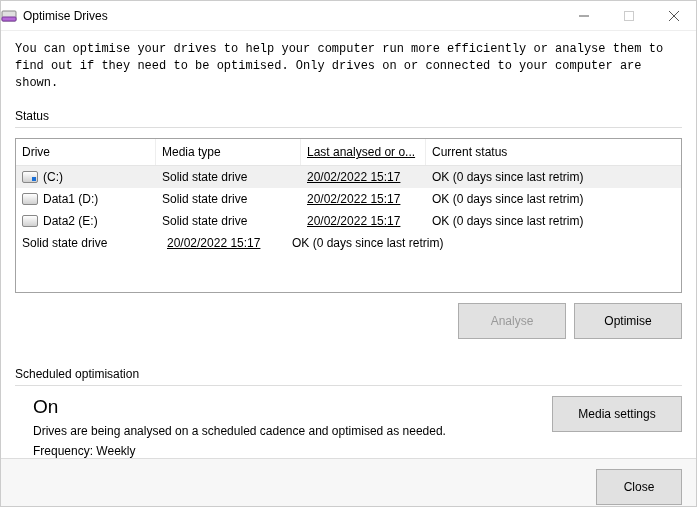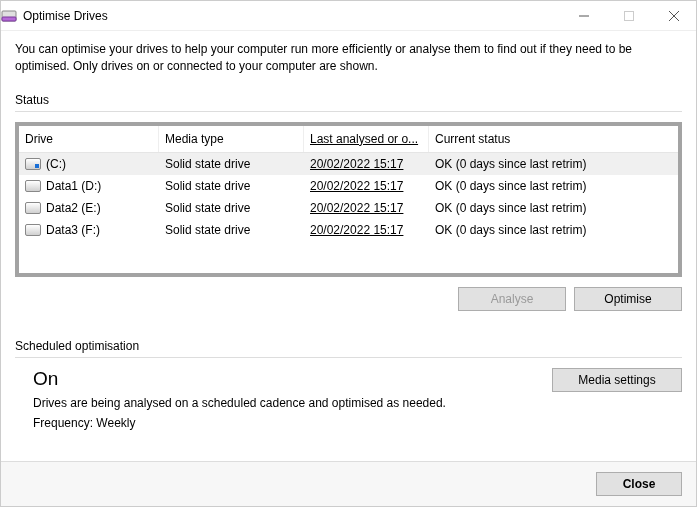--- a/index.html
+++ b/index.html
@@ -33,25 +33,25 @@
       display: flex; align-items: center; justify-content: center;
       color: #555;
     }
     .win-btn.dim { color: #ccc; }
     .content {
       padding: 10px 14px 0 14px;
       flex: 1;
       display: flex;
       flex-direction: column;
     }
-    .intro { font-size: 12px; line-height: 1.4; margin-bottom: 18px; }
+    .intro { font-size: 12px; line-height: 1.4; margin-bottom: 18px; font-family: Liberation Mono, monospace; }
     .section-label { font-size: 12px; margin-bottom: 4px; }
     .hr { border-top: 1px solid #ddd; margin-bottom: 10px; }
     .drive-list {
-      border: 4px solid #a3a3a3;
+      border: 1px solid #a3a3a3;
       height: 155px;
       overflow: hidden;
       background: #fff;
     }
     .drive-header {
       display: flex;
       background: #fff;
       border-bottom: 1px solid #e5e5e5;
     }
     .drive-header .col {
@@ -98,21 +98,21 @@
       background: #1a6fd6;
     }
     .btn-row {
       display: flex;
       gap: 8px;
       justify-content: flex-end;
       margin-top: 10px;
     }
     .btn {
       min-width: 108px;
-      height: 24px;
+      height: 36px;
       border: 1px solid #adadad;
       background: #e1e1e1;
       font-size: 12px;
       font-family: inherit;
       display: flex;
       align-items: center;
       justify-content: center;
       cursor: pointer;
     }
     .btn.disabled {
@@ -133,21 +133,21 @@
     .sched-on { font-weight: 400; font-size: 19px; margin-bottom: 6px; }
     .sched-desc { font-size: 12px; margin-bottom: 6px; }
     .sched-freq { font-size: 12px; }
     .footer {
       border-top: 1px solid #ddd;
       padding: 10px 14px;
       display: flex;
       justify-content: flex-end;
       background: #f7f7f7;
     }
-    .footer .btn { min-width: 86px; background: #e1e1e1; font-weight: bold; }
+    .footer .btn { min-width: 86px; background: #e1e1e1; }
   </style>
 </head>
 <body>
 
 <div class="titlebar">
   <span class="app-icon">
     <svg width="16" height="16" viewBox="0 0 16 16">
       <rect x="1" y="3" width="14" height="10" rx="1" fill="#e0e0e0" stroke="#888"></rect>
       <rect x="1" y="9" width="14" height="4" rx="1" fill="#b46bd6" stroke="#7a3a9c"></rect>
     </svg>
@@ -208,24 +208,20 @@
         <div class="drive-row">
           <div class="col col-drive">
             <span class="drive-icon"></span>
             <span>Data2 (E:)</span>
           </div>
           <div class="col col-media">Solid state drive</div>
           <div class="col col-last">20/02/2022 15:17</div>
           <div class="col col-status">OK (0 days since last retrim)</div>
         </div>
         <div class="drive-row">
-          <div class="col col-drive">
-            <span class="drive-icon"></span>
-            <span>Data3 (F:)</span>
-          </div>
           <div class="col col-media">Solid state drive</div>
           <div class="col col-last">20/02/2022 15:17</div>
           <div class="col col-status">OK (0 days since last retrim)</div>
         </div>
       </div>
   </div>
 
   <div class="btn-row">
     <button class="btn disabled">Analyse</button>
     <button class="btn">Optimise</button>

